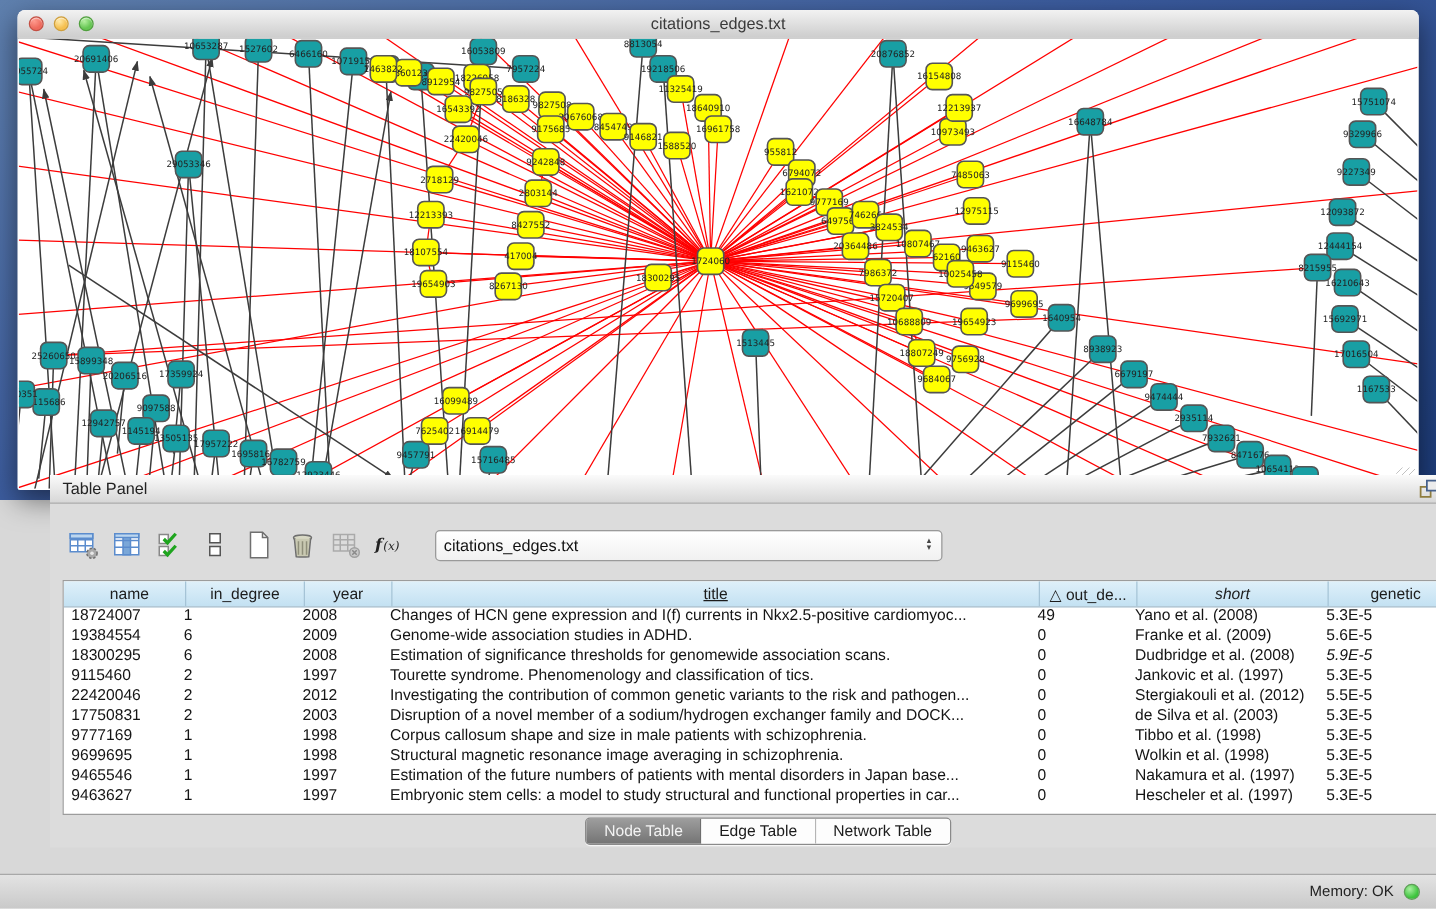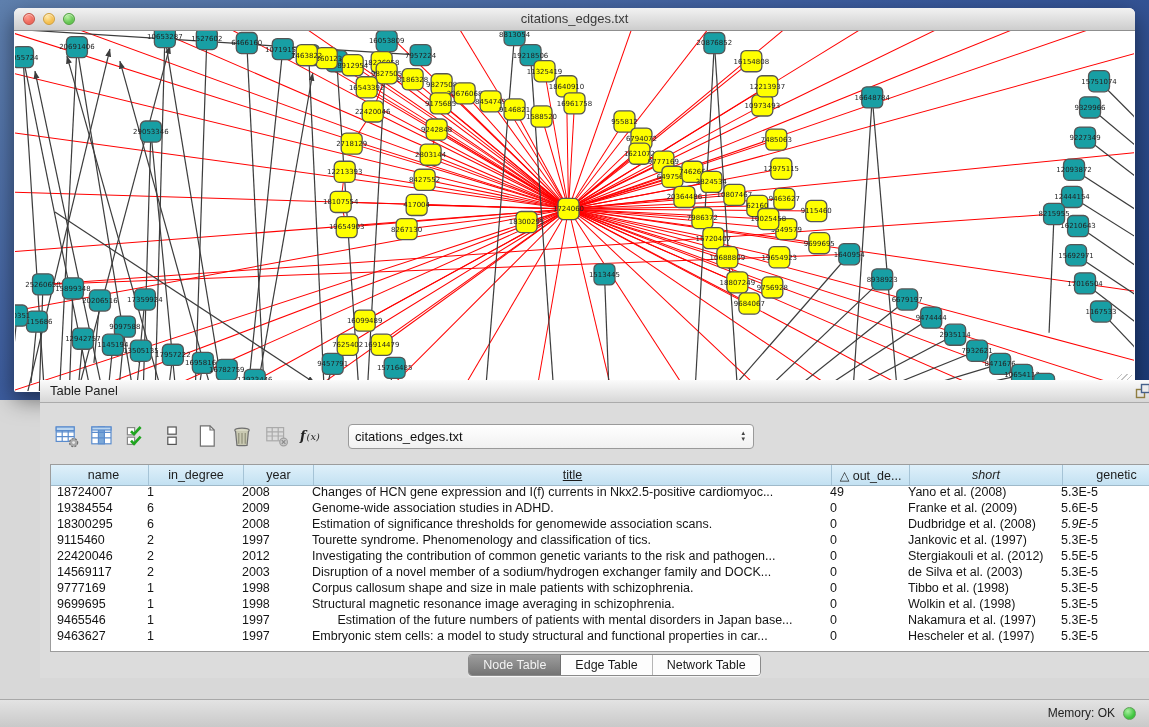--- a/index.html
+++ b/index.html
@@ -629,21 +629,21 @@
           <div class="t-row">
             <div class="t-cell" style="width: 90px;">22420046</div>
             <div class="t-cell" style="width: 95px;">2</div>
             <div class="t-cell" style="width: 70px;">2012</div>
             <div class="t-cell" style="width: 518px;">Investigating the contribution of common genetic variants to the risk and pathogen...</div>
             <div class="t-cell" style="width: 78px;">0</div>
             <div class="t-cell" style="width: 153px;">Stergiakouli et al. (2012)</div>
             <div class="t-cell" style="width: 108px;">5.5E-5</div>
           </div>
           <div class="t-row">
-            <div class="t-cell" style="width: 90px;">14569117</div>
+            <div class="t-cell" style="width: 90px;">17750831</div>
             <div class="t-cell" style="width: 95px;">2</div>
             <div class="t-cell" style="width: 70px;">2003</div>
             <div class="t-cell" style="width: 518px;">Disruption of a novel member of a sodium/hydrogen exchanger family and DOCK...</div>
             <div class="t-cell" style="width: 78px;">0</div>
             <div class="t-cell" style="width: 153px;">de Silva et al. (2003)</div>
             <div class="t-cell" style="width: 108px;">5.3E-5</div>
           </div>
           <div class="t-row">
             <div class="t-cell" style="width: 90px;">9777169</div>
             <div class="t-cell" style="width: 95px;">1</div>
@@ -659,21 +659,21 @@
             <div class="t-cell" style="width: 70px;">1998</div>
             <div class="t-cell" style="width: 518px;">Structural magnetic resonance image averaging in schizophrenia.</div>
             <div class="t-cell" style="width: 78px;">0</div>
             <div class="t-cell" style="width: 153px;">Wolkin et al. (1998)</div>
             <div class="t-cell" style="width: 108px;">5.3E-5</div>
           </div>
           <div class="t-row">
             <div class="t-cell" style="width: 90px;">9465546</div>
             <div class="t-cell" style="width: 95px;">1</div>
             <div class="t-cell" style="width: 70px;">1997</div>
-            <div class="t-cell" style="width: 518px; text-align: center;">Estimation of the future numbers of patients with mental disorders in Japan base...</div>
+            <div class="t-cell" style="width: 518px;">Estimation of the future numbers of patients with mental disorders in Japan base...</div>
             <div class="t-cell" style="width: 78px;">0</div>
             <div class="t-cell" style="width: 153px;">Nakamura et al. (1997)</div>
             <div class="t-cell" style="width: 108px;">5.3E-5</div>
           </div>
           <div class="t-row">
             <div class="t-cell" style="width: 90px;">9463627</div>
             <div class="t-cell" style="width: 95px;">1</div>
             <div class="t-cell" style="width: 70px;">1997</div>
             <div class="t-cell" style="width: 518px;">Embryonic stem cells: a model to study structural and functional properties in car...</div>
             <div class="t-cell" style="width: 78px;">0</div>

